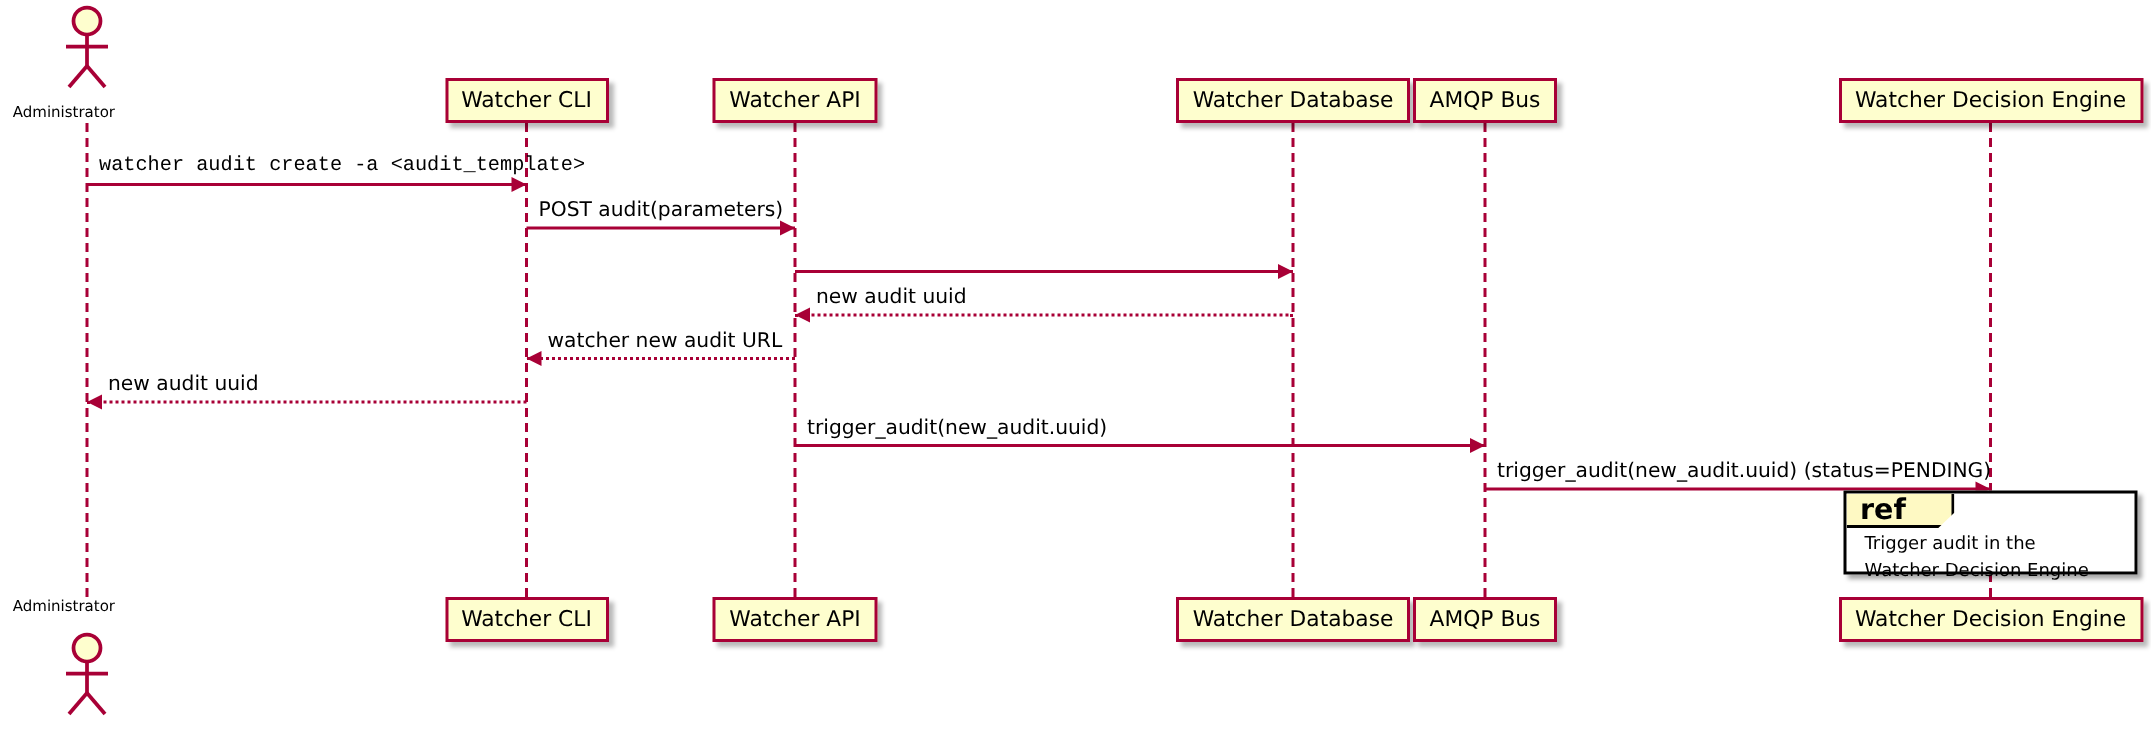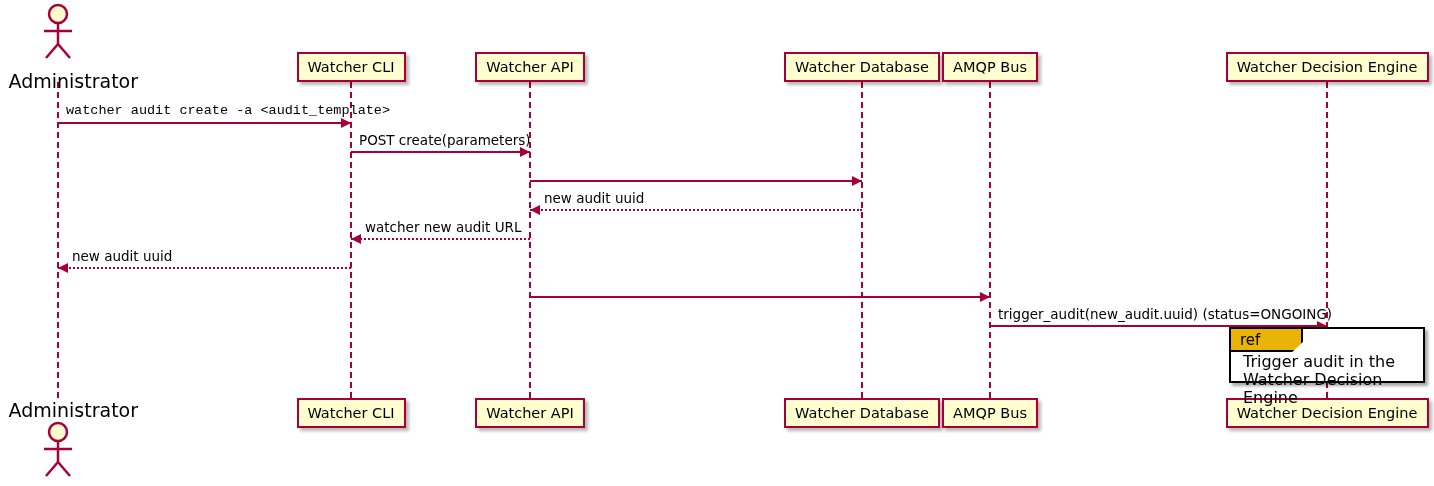--- a/index.html
+++ b/index.html
@@ -10,40 +10,40 @@
   .lifeline{position:absolute;width:0;border-left:2px dashed #A80036;}
 
   
   .pbox{position:absolute;box-sizing:border-box;background:#FEFECE;
         border:2px solid #A80036;box-shadow:3px 3px 3px rgba(0,0,0,0.28);
         display:flex;align-items:center;justify-content:center;
         font-size:14.5px;color:#000;white-space:nowrap;padding:0 10px;height:30px;}
 
   
   .actor{position:absolute;}
-  .actor-label{position:absolute;font-size:19px;color:#000;white-space:nowrap;}
+  .actor-label{position:absolute;font-size:10px;color:#000;white-space:nowrap;}
 
   
   .msg{position:absolute;height:0;border-top:2px solid #A80036;}
   .msg.dotted{border-top:2px dotted #A80036;}
   .msglabel{position:absolute;font-size:13.5px;color:#000;white-space:nowrap;}
   .arrowhead{position:absolute;width:0;height:0;}
   .arrowhead.right{border-top:5px solid transparent;border-bottom:5px solid transparent;border-left:10px solid #A80036;}
   .arrowhead.left{border-top:5px solid transparent;border-bottom:5px solid transparent;border-right:10px solid #A80036;}
 
   
   .reffrag{position:absolute;box-sizing:border-box;background:#ffffff;
            border:2px solid #000;box-shadow:3px 3px 3px rgba(0,0,0,0.35);}
-  .reftab{position:absolute;left:0;top:0;height:21px;background:#eab308;
+  .reftab{position:absolute;left:0;top:0;height:21px;background:#fef9c3;
           border-right:2px solid #000;border-bottom:2px solid #000;
-          font-weight:normal;font-size:15px;color:#000;
+          font-weight:bold;font-size:19px;color:#000;
           display:flex;align-items:center;padding:0 9px;
           clip-path:polygon(0 0,100% 0,100% 55%,85% 100%,0 100%);}
   .refbody{position:absolute;left:0;right:0;top:23px;padding:1px 12px;
-           font-size:16px;color:#000;line-height:18px;}
+           font-size:12px;color:#000;line-height:18px;}
 </style>
 </head>
 <body>
 
 <div id="diagram">
     <div class="lifeline" style="left: 57px; top: 82px; height: 316px;"></div>
     <div class="lifeline" style="left: 350px; top: 82px; height: 316px;"></div>
     <div class="lifeline" style="left: 529px; top: 82px; height: 316px;"></div>
     <div class="lifeline" style="left: 861px; top: 82px; height: 316px;"></div>
     <div class="lifeline" style="left: 989px; top: 82px; height: 316px;"></div>
@@ -76,37 +76,38 @@
     <div class="pbox" style="left: 784px; top: 398px; width: 156px;">Watcher Database</div>
     <div class="pbox" style="left: 942px; top: 52px; width: 96px;">AMQP Bus</div>
     <div class="pbox" style="left: 942px; top: 398px; width: 96px;">AMQP Bus</div>
     <div class="pbox" style="left: 1225.5px; top: 52px; width: 203px;">Watcher Decision Engine</div>
     <div class="pbox" style="left: 1225.5px; top: 398px; width: 203px;">Watcher Decision Engine</div>
     <div class="msg" style="left: 58px; top: 122px; width: 293px;"></div>
     <div class="arrowhead right" style="left: 341px; top: 118px;"></div>
     <div class="msglabel" style="left: 66px; top: 103px; width: 287px; font-family: Liberation Mono, monospace;">watcher audit create -a &lt;audit_template&gt;</div>
     <div class="msg" style="left: 351px; top: 151px; width: 179px;"></div>
     <div class="arrowhead right" style="left: 520px; top: 147px;"></div>
-    <div class="msglabel" style="left: 359px; top: 132px; width: 163px;">POST create(parameters)</div>
+    <div class="msglabel" style="left: 359px; top: 132px; width: 163px;">POST audit(parameters)</div>
     <div class="msg" style="left: 530px; top: 180px; width: 332px;"></div>
     <div class="arrowhead right" style="left: 852px; top: 176px;"></div>
     <div class="msg dotted" style="left: 530px; top: 209px; width: 332px;"></div>
     <div class="arrowhead left" style="left: 530px; top: 205px;"></div>
     <div class="msglabel" style="left: 544px; top: 190px; width: 100px;">new audit uuid</div>
     <div class="msg dotted" style="left: 351px; top: 238px; width: 179px;"></div>
     <div class="arrowhead left" style="left: 351px; top: 234px;"></div>
     <div class="msglabel" style="left: 365px; top: 219px; width: 143px;">watcher new audit URL</div>
     <div class="msg dotted" style="left: 58px; top: 267px; width: 293px;"></div>
     <div class="arrowhead left" style="left: 58px; top: 263px;"></div>
     <div class="msglabel" style="left: 72px; top: 248px; width: 100px;">new audit uuid</div>
     <div class="msg" style="left: 530px; top: 296px; width: 460px;"></div>
     <div class="arrowhead right" style="left: 980px; top: 292px;"></div>
+    <div class="msglabel" style="left: 538px; top: 277px; width: 200px;">trigger_audit(new_audit.uuid)</div>
     <div class="msg" style="left: 990px; top: 325px; width: 337px;"></div>
     <div class="arrowhead right" style="left: 1317px; top: 321px;"></div>
-    <div class="msglabel" style="left: 998px; top: 306px; width: 334px;">trigger_audit(new_audit.uuid) (status=ONGOING)</div>
+    <div class="msglabel" style="left: 998px; top: 306px; width: 334px;">trigger_audit(new_audit.uuid) (status=PENDING)</div>
     <div class="reffrag" style="left: 1229px; top: 327px; width: 196px; height: 56px;">
       <div class="reftab" style="width: 52px;">ref</div>
       <div class="refbody">
         <div>Trigger audit in the</div>
         <div>Watcher Decision Engine</div>
       </div>
     </div>
   </div>
 
 </body></html>

